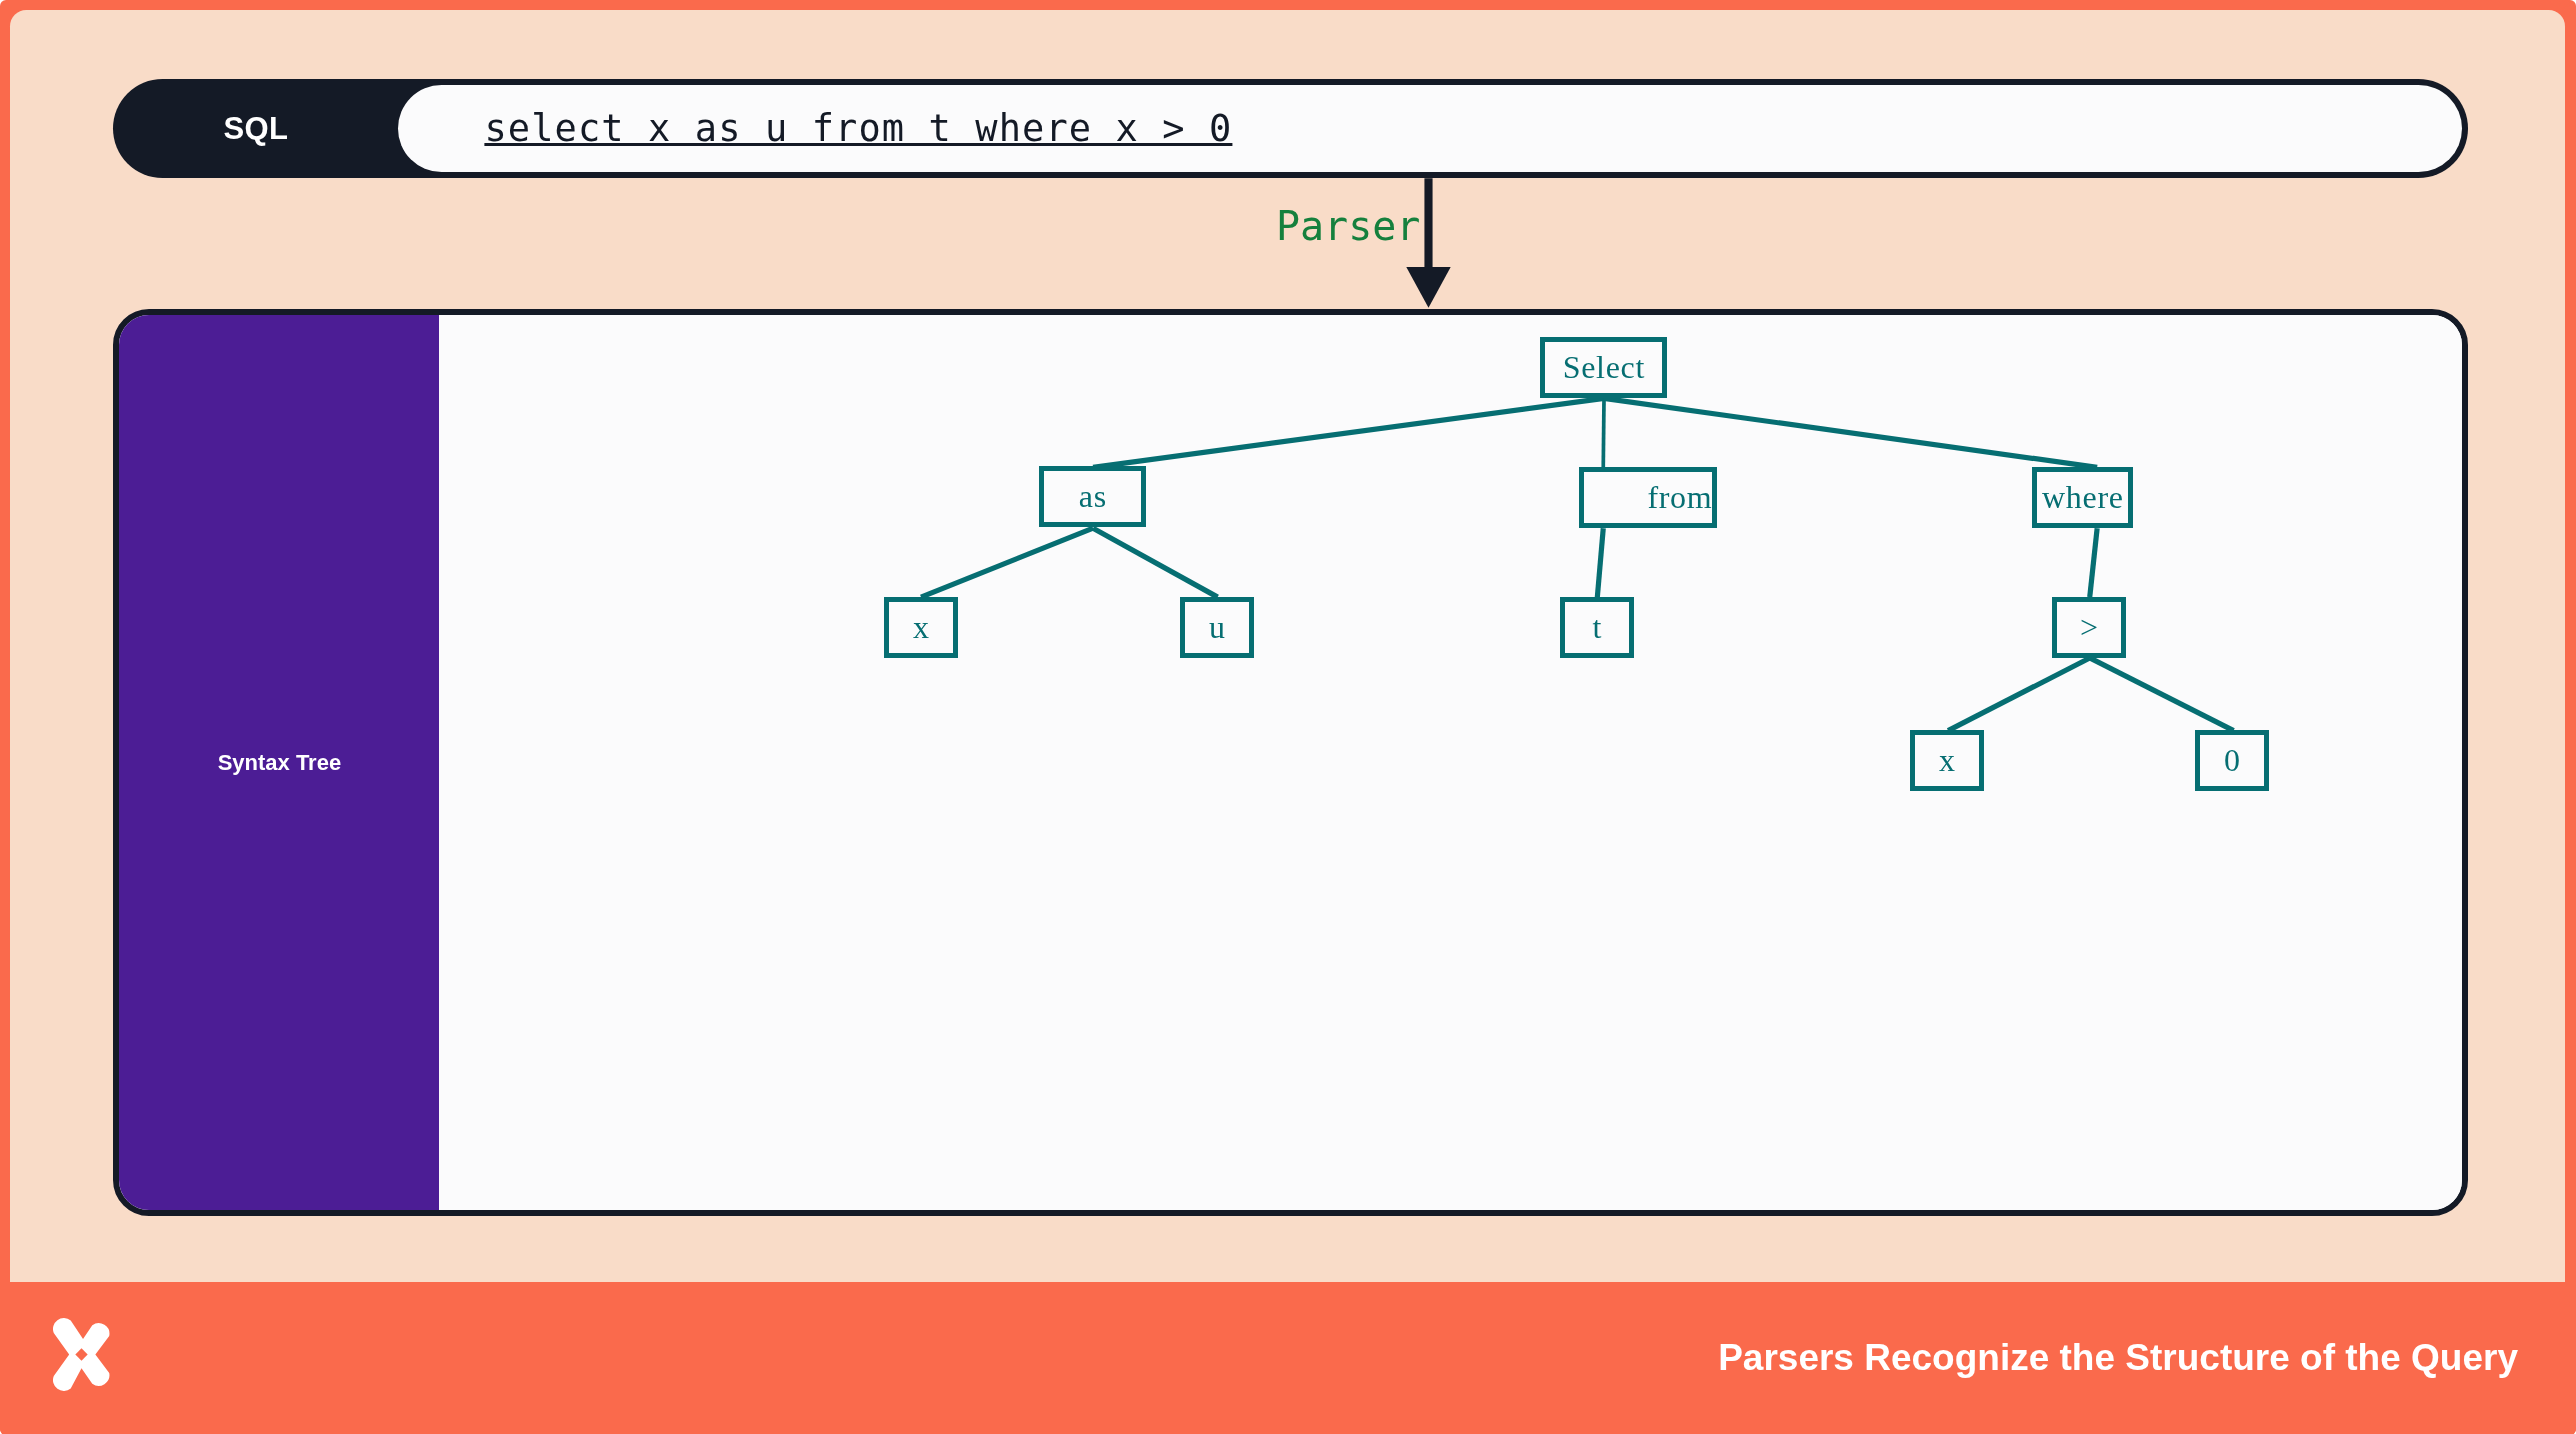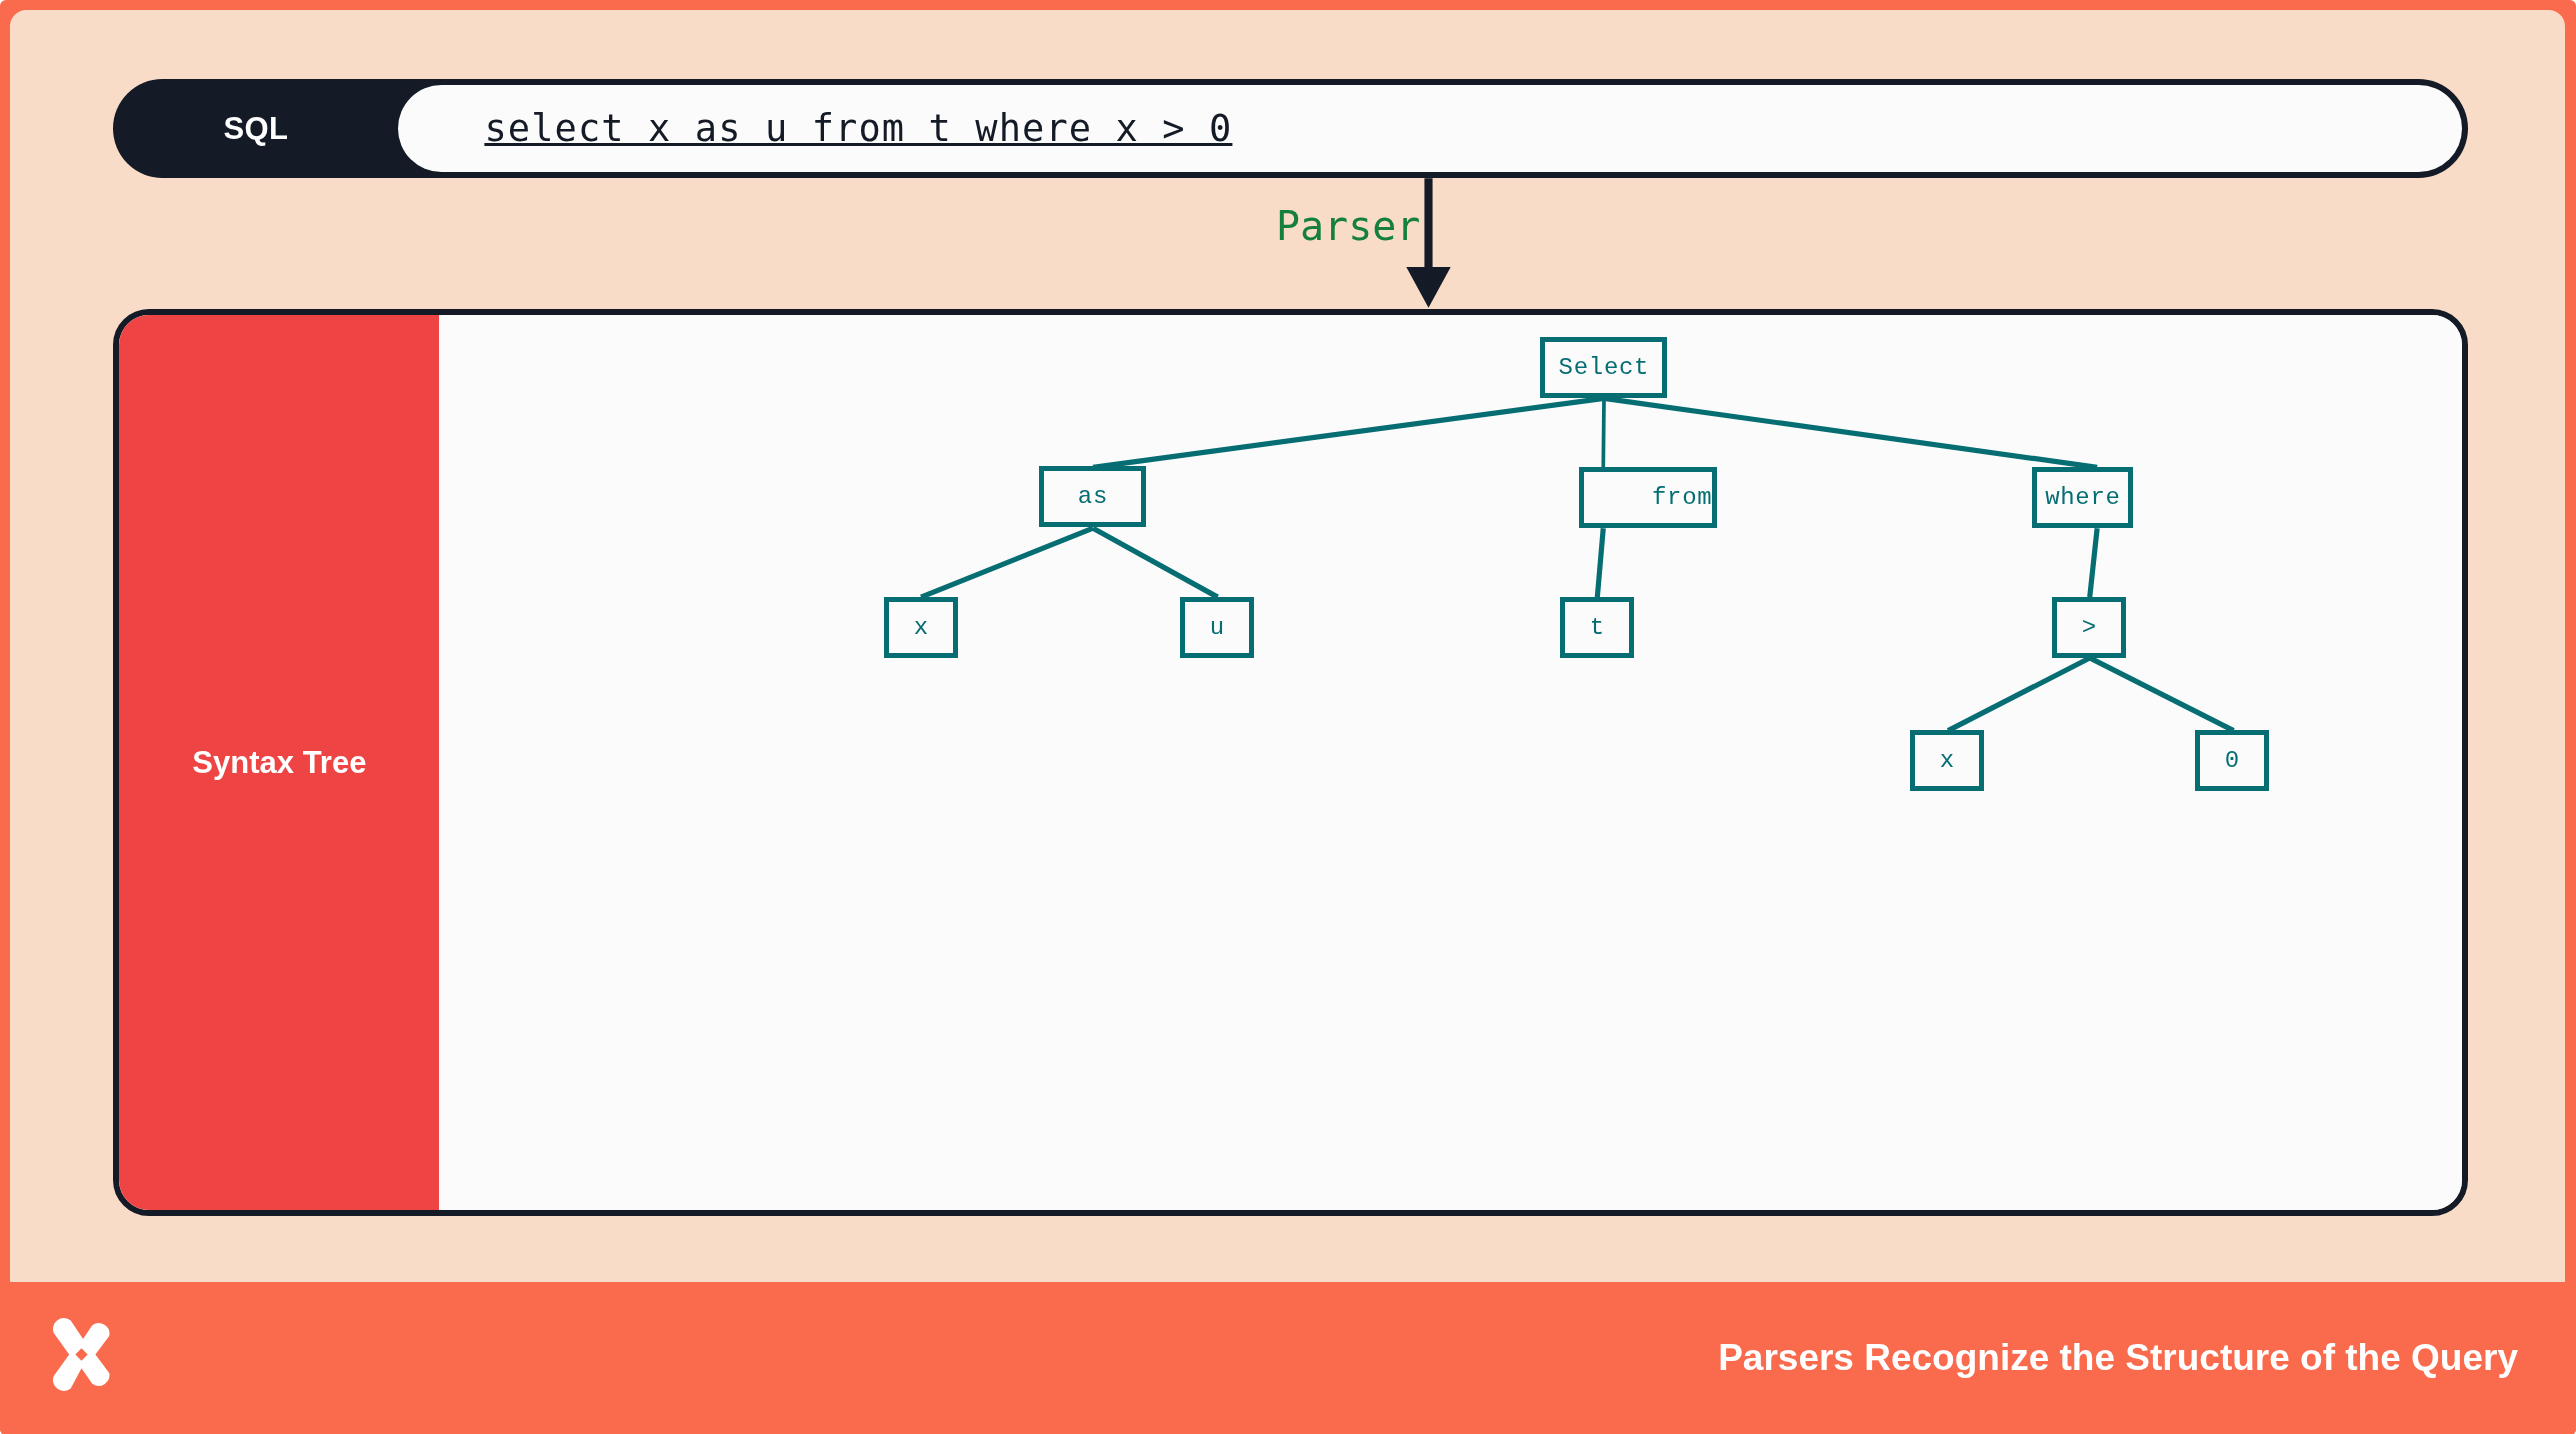--- a/index.html
+++ b/index.html
@@ -111,47 +111,47 @@
     border-radius: 36px;
     background: #FBFBFC;
     border: 6.7px solid #141A26;
     box-sizing: border-box;
     overflow: hidden;
     display: flex;
   }
   #tree-sidebar {
     flex: 0 0 320px;
     width: 320px;
-    background: #ef4444;
+    background: #4c1d95;
     display: flex;
     align-items: center;
     justify-content: center;
     color: #FFFFFF;
-    font-size: 31px;
+    font-size: 22px;
     font-weight: 700;
     font-family: "Liberation Sans", sans-serif;
   }
   #tree-canvas {
     flex: 1 1 auto;
     position: relative;
     background: #FBFBFC;
   }
 
   
   .tree-node {
     position: absolute;
     box-sizing: border-box;
     background: #FBFBFC;
     border: 5.2px solid #066E72;
     display: flex;
     align-items: center;
     justify-content: center;
     color: #066E72;
-    font-family: Liberation Mono, monospace;
-    font-size: 24px;
+    font-family: Liberation Serif, serif;
+    font-size: 32px;
     letter-spacing: 0.7px;
   }
 
   svg.edges {
     position: absolute;
     left: 0; top: 0;
     width: 100%;
     height: 100%;
     overflow: visible;
     pointer-events: none;

